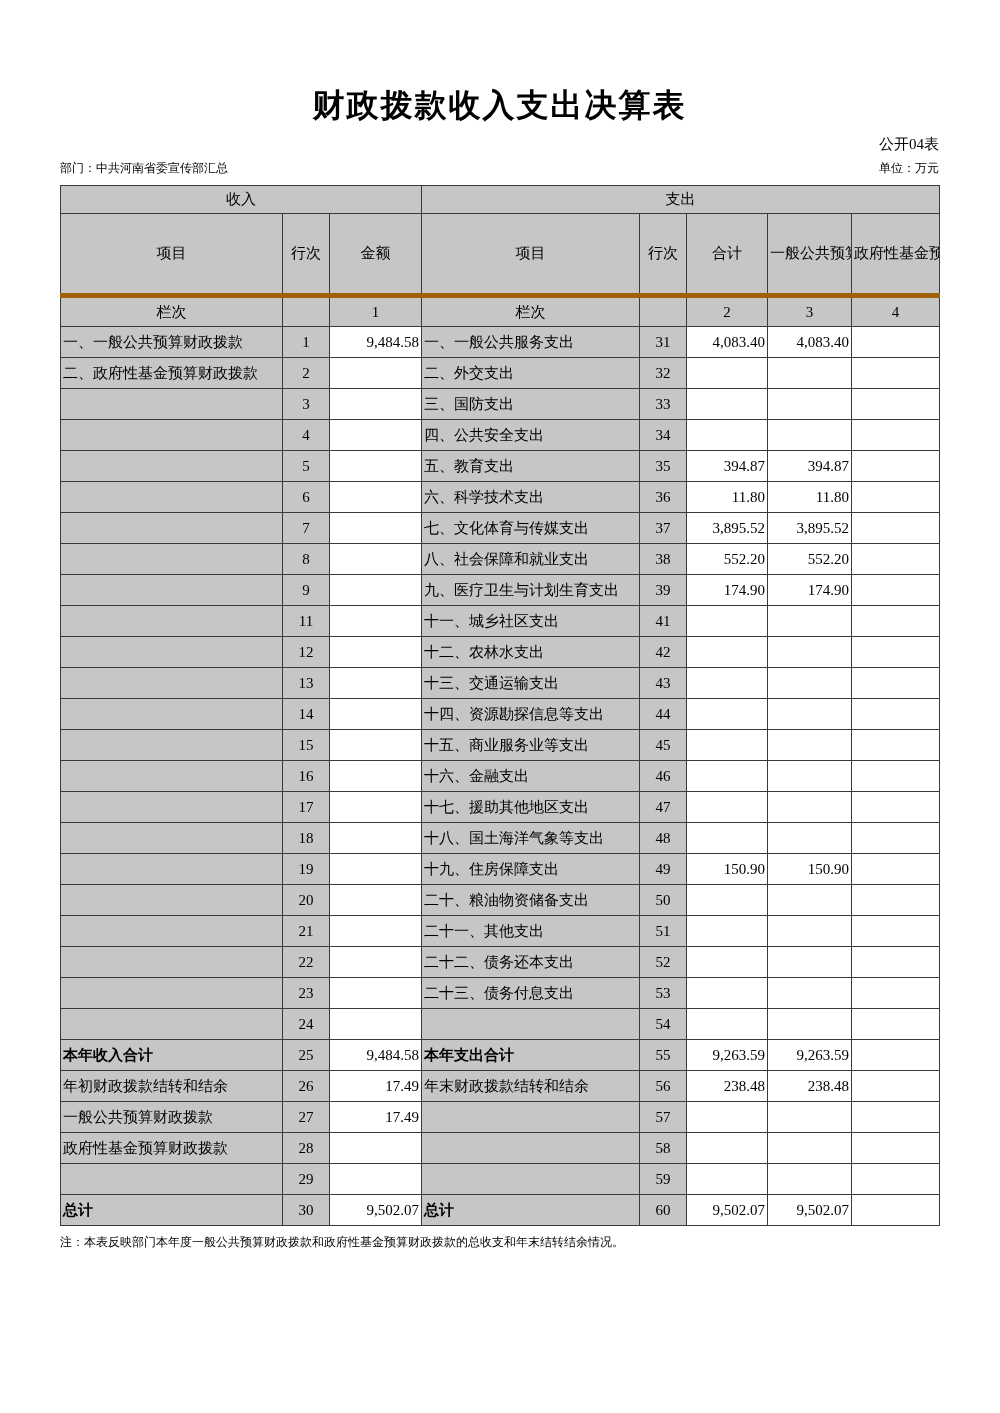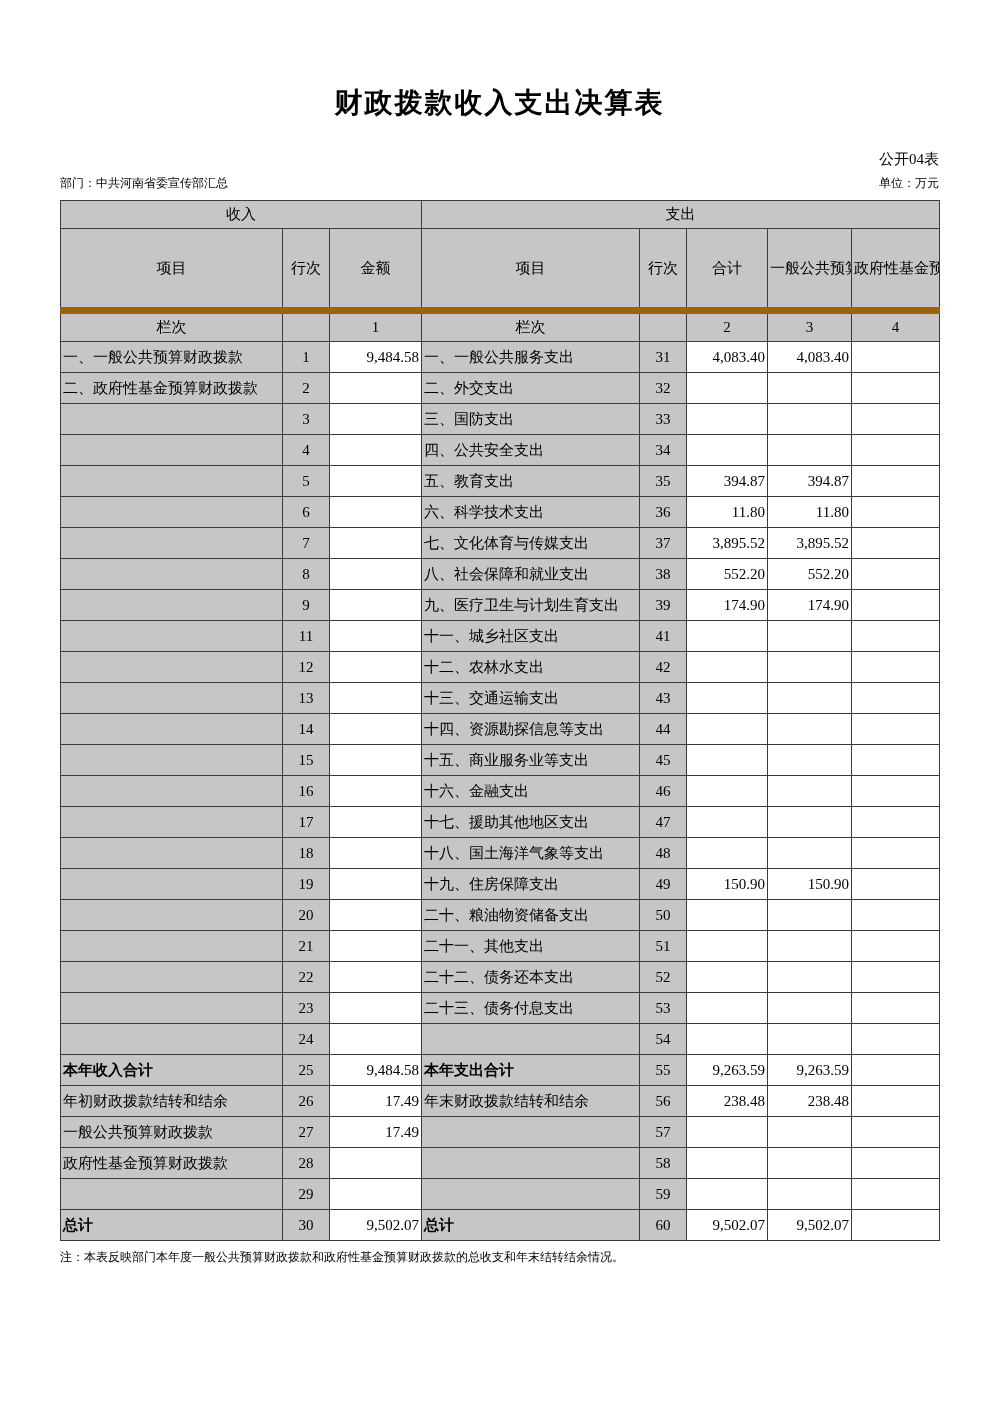--- a/index.html
+++ b/index.html
@@ -3,42 +3,42 @@
 <meta charset="utf-8">
 <style>
   html,body { margin:0; padding:0; }
   body {
     width:1000px; height:1413px;
     background:#ffffff; color:#000;
     font-family:"Liberation Serif","DejaVu Serif",serif;
   }
   .sheet { margin-left:60px; width:879px; }
   .title {
-    text-align:center; font-size:28px; font-weight:bold;
+    text-align:center; font-size:32px; font-weight:bold;
     margin:84px 0 0 0; letter-spacing:2px;
   }
-  .code-line { text-align:right; font-size:15px; margin-top:28px; height:20px; }
+  .code-line { text-align:right; font-size:15px; margin-top:7px; height:20px; }
   .meta-line {
     display:flex; justify-content:space-between;
     font-size:12px; margin-top:5px; height:20px;
   }
   table.fiscal {
     border-collapse:collapse; table-layout:fixed;
     width:879px; margin-top:5px;
   }
   table.fiscal td {
     border:1px solid #3a3a3a;
     font-size:15px; padding:0 2px;
     overflow:hidden; white-space:nowrap;
     vertical-align:middle;
   }
   tr.band-row    { height:28px; }
   tr.colhead-row { height:82px;border-radius:6px; }
   tr.colindex-row{ height:31px; }
-  tr.colindex-row td { border-top:7px solid #a16207; }
+  tr.colindex-row td { border-top:5px solid #a16207; }
   tbody.rows tr  { height:31px;margin-left:40px; }
   .g      { background:#c6c6c6; }
   .center { text-align:center; }
   .bold   { font-weight:bold; }
   .num    { background:#ffffff; text-align:right; padding-right:3px; }
   .item   { text-align:left; }
   td.wrap { white-space:normal; line-height:25px; text-align:center; }
   .note   { font-size:12px; margin-top:8px; }
 </style>
 </head>

